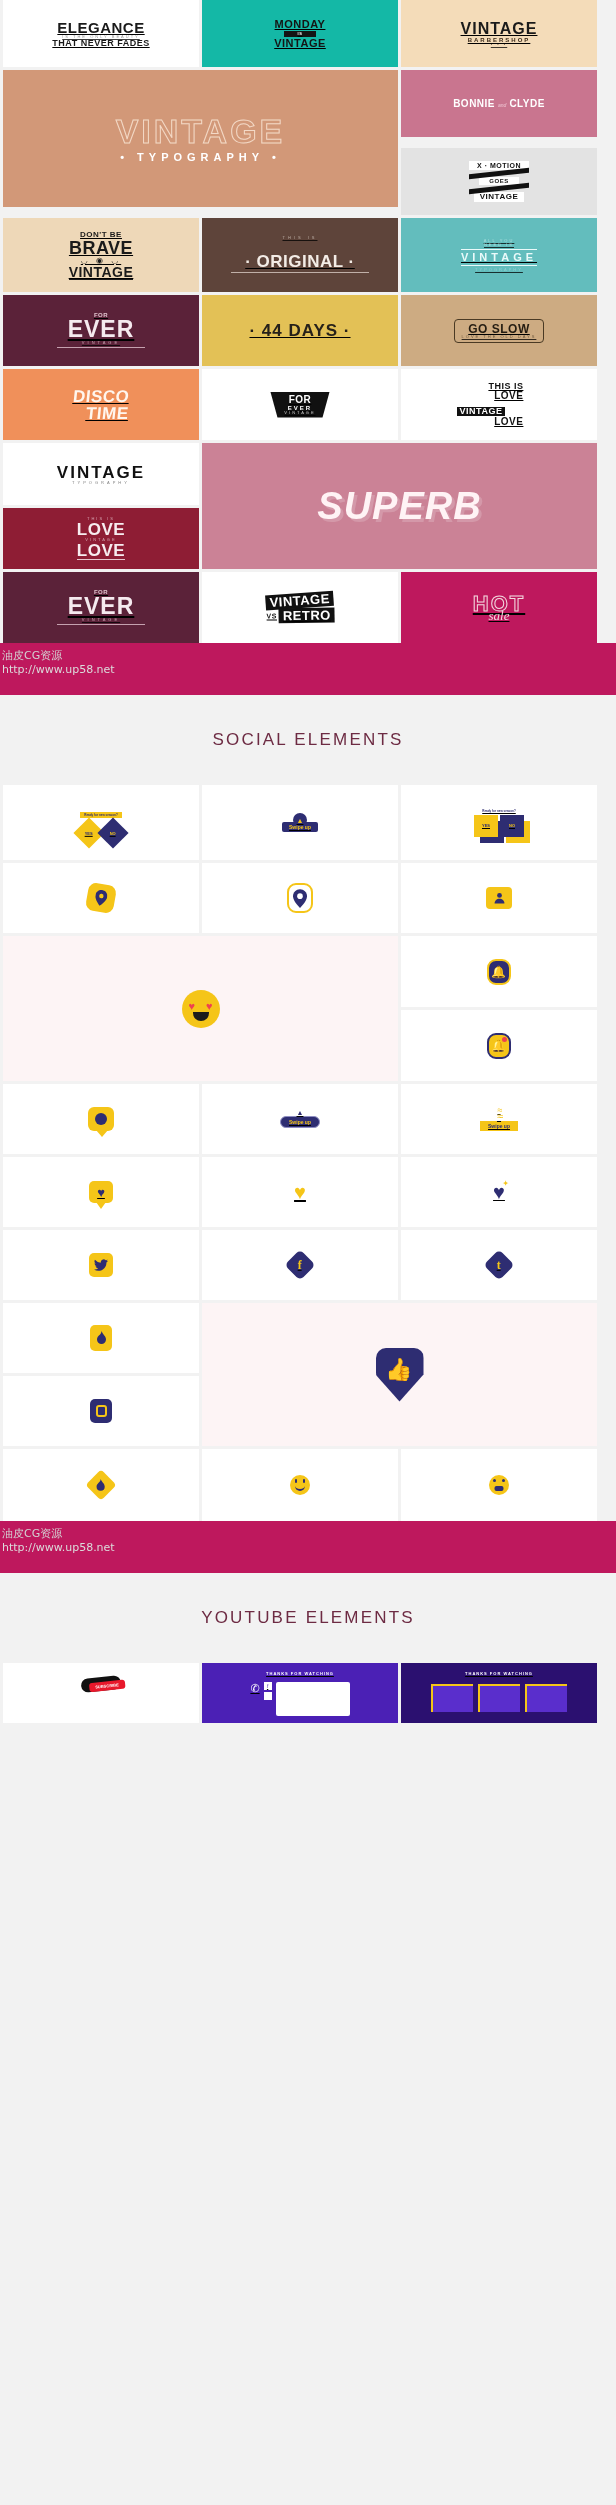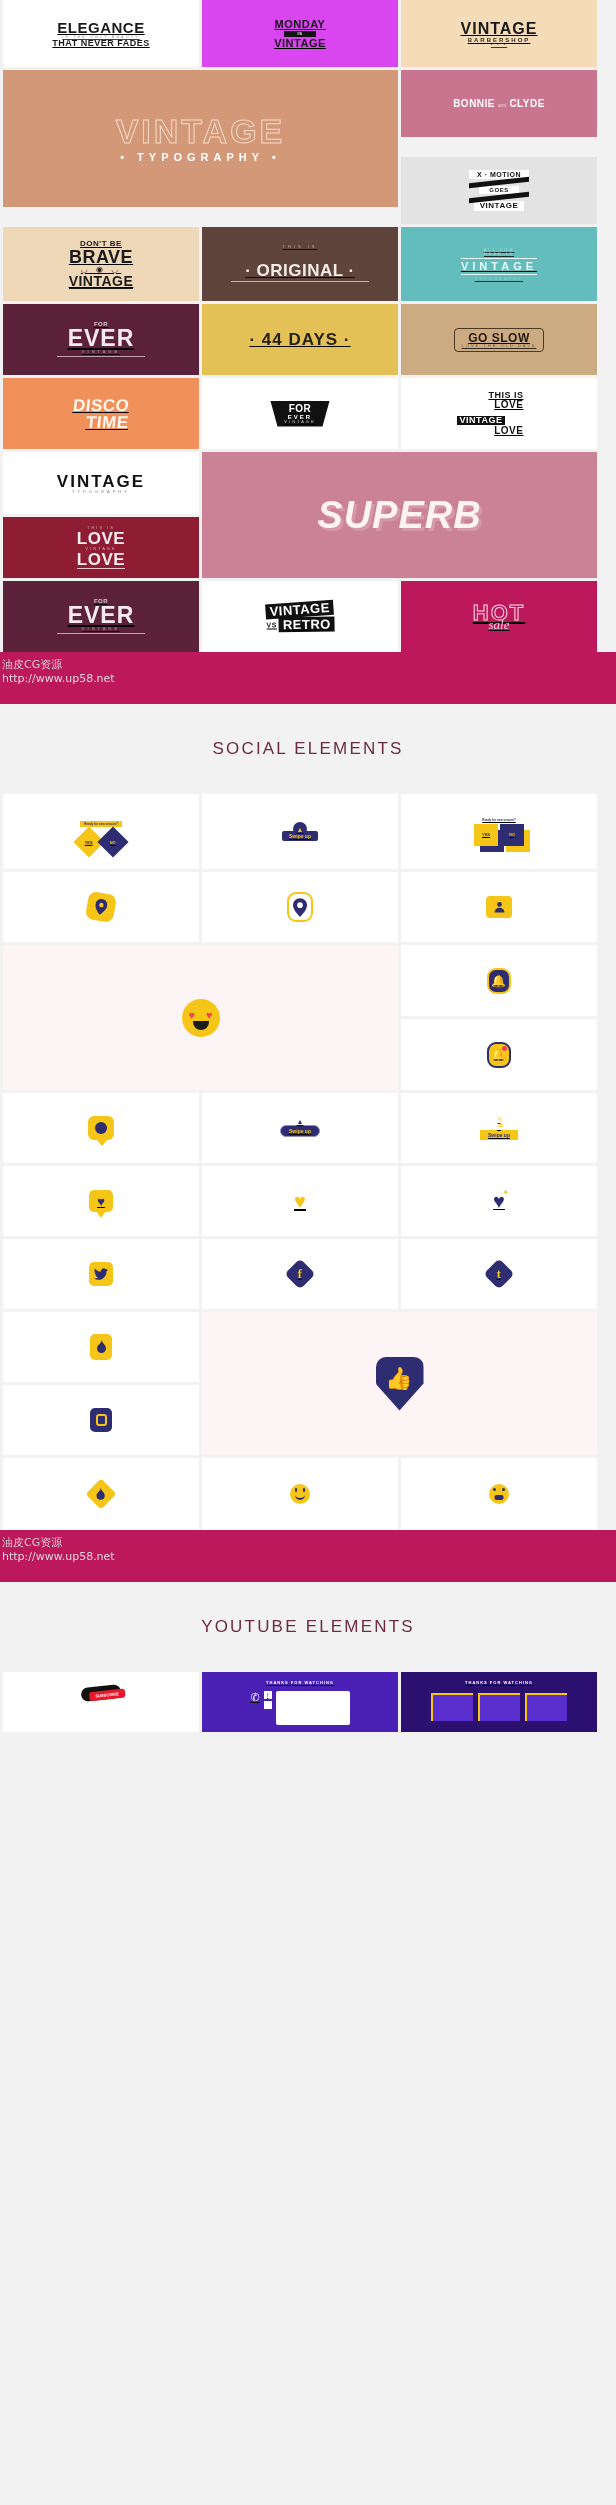--- a/index.html
+++ b/index.html
@@ -56,37 +56,37 @@
 <div class="page">
 
   <div class="grid">
 
     <div class="cell c1 poster" style="height:67px;background:#fff">
       <div class="cond" style="font-size:15px;color:#1a1a1a">ELEGANCE</div>
       <div class="tiny" style="color:#777">IS THE ONLY BEAUTY</div>
       <div class="cond" style="font-size:9px;color:#1a1a1a">THAT NEVER FADES</div>
     </div>
 
-    <div class="cell c1 poster" style="height:67px;background:#d946ef">
+    <div class="cell c1 poster" style="height:67px;background:#14b8a6">
       <div class="cond" style="font-size:11px;color:#141414">MONDAY</div>
       <div style="background:#141414;color:#fff;font-size:4px;padding:1px 14px;margin:1px 0" class="cond">IS</div>
       <div class="cond" style="font-size:11px;color:#141414">VINTAGE</div>
     </div>
 
     <div class="cell c1 poster" style="height:67px;background:#f4dcb9">
       <div class="cond" style="font-size:16px;color:#1a1a1a;letter-spacing:1px">VINTAGE</div>
       <div class="sm" style="color:#3a2a1a;font-weight:bold">BARBERSHOP</div>
       <div class="tiny" style="color:#3a2a1a">• • •</div>
     </div>
 
     <div class="cell c2 poster" style="height:137px;background:#d29878">
       <div class="cond" style="font-size:34px;color:transparent;-webkit-text-stroke:1px #f3d9c6;letter-spacing:3px">VINTAGE</div>
       <div class="cond" style="font-size:11px;color:#fff;letter-spacing:5px;margin-top:4px">• TYPOGRAPHY •</div>
     </div>
-    <div style="width:164px;display:flex;flex-direction:column;gap:20px">
+    <div style="width:164px;display:flex;flex-direction:column;gap:11px">
       <div class="cell poster" style="height:67px;background:#c9758f;width:196px">
         <div style="display:flex;align-items:baseline;gap:3px">
           <span class="cond" style="font-size:10px;color:#fff">BONNIE</span>
           <span style="font-size:5px;color:#f0c6d3;font-style:italic">and</span>
           <span class="cond" style="font-size:10px;color:#fff">CLYDE</span>
         </div>
       </div>
       <div class="cell poster" style="height:67px;background:#e3e3e3;width:196px">
         <div class="cond" style="font-size:7px;background:#fff;color:#111;padding:1px 8px">X · MOTION</div>
         <div style="width:60px;height:5px;background:#111;transform:skewY(-6deg);margin:1px 0"></div>

